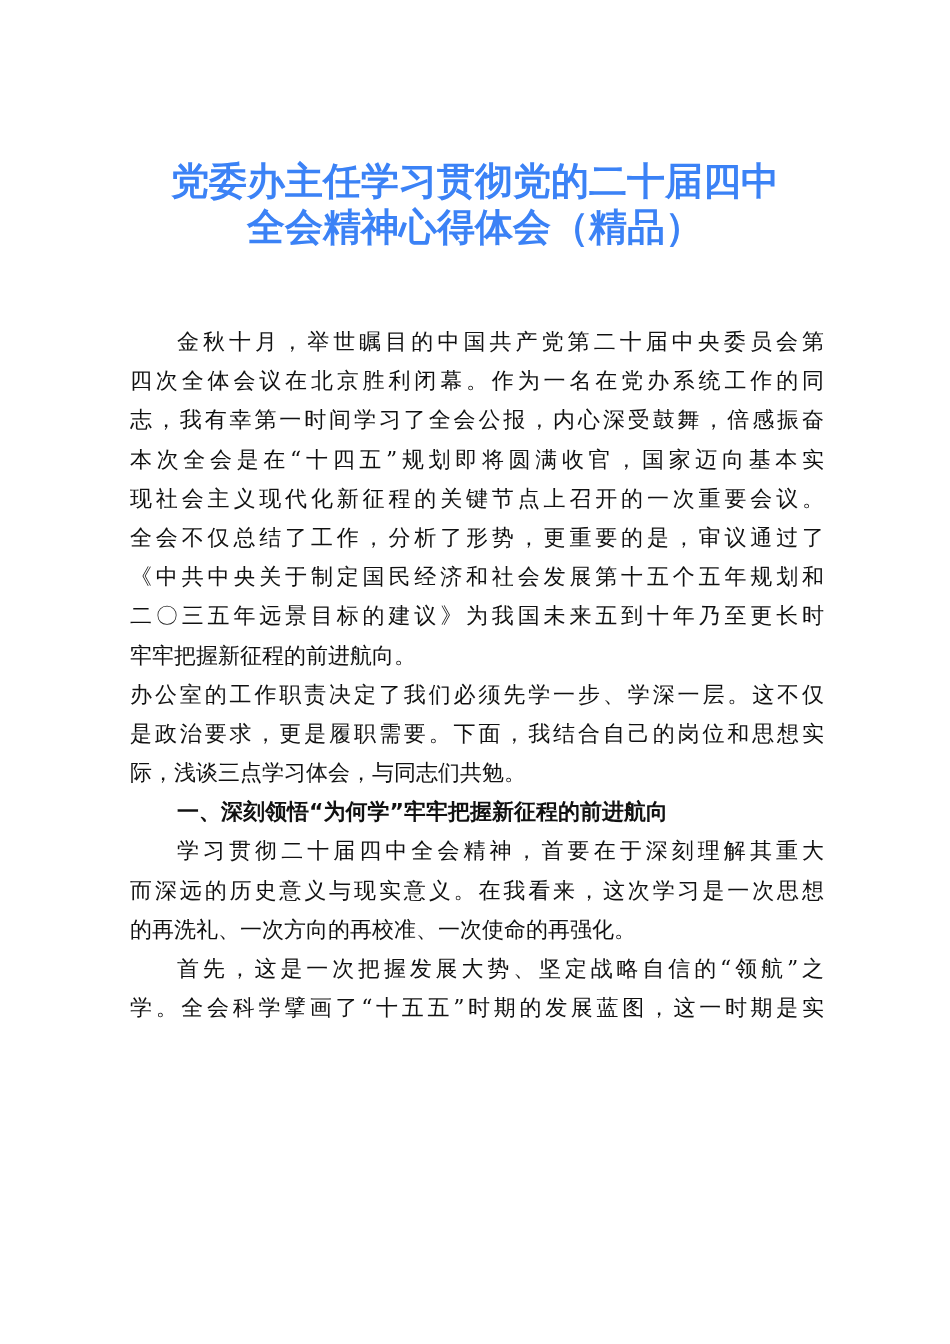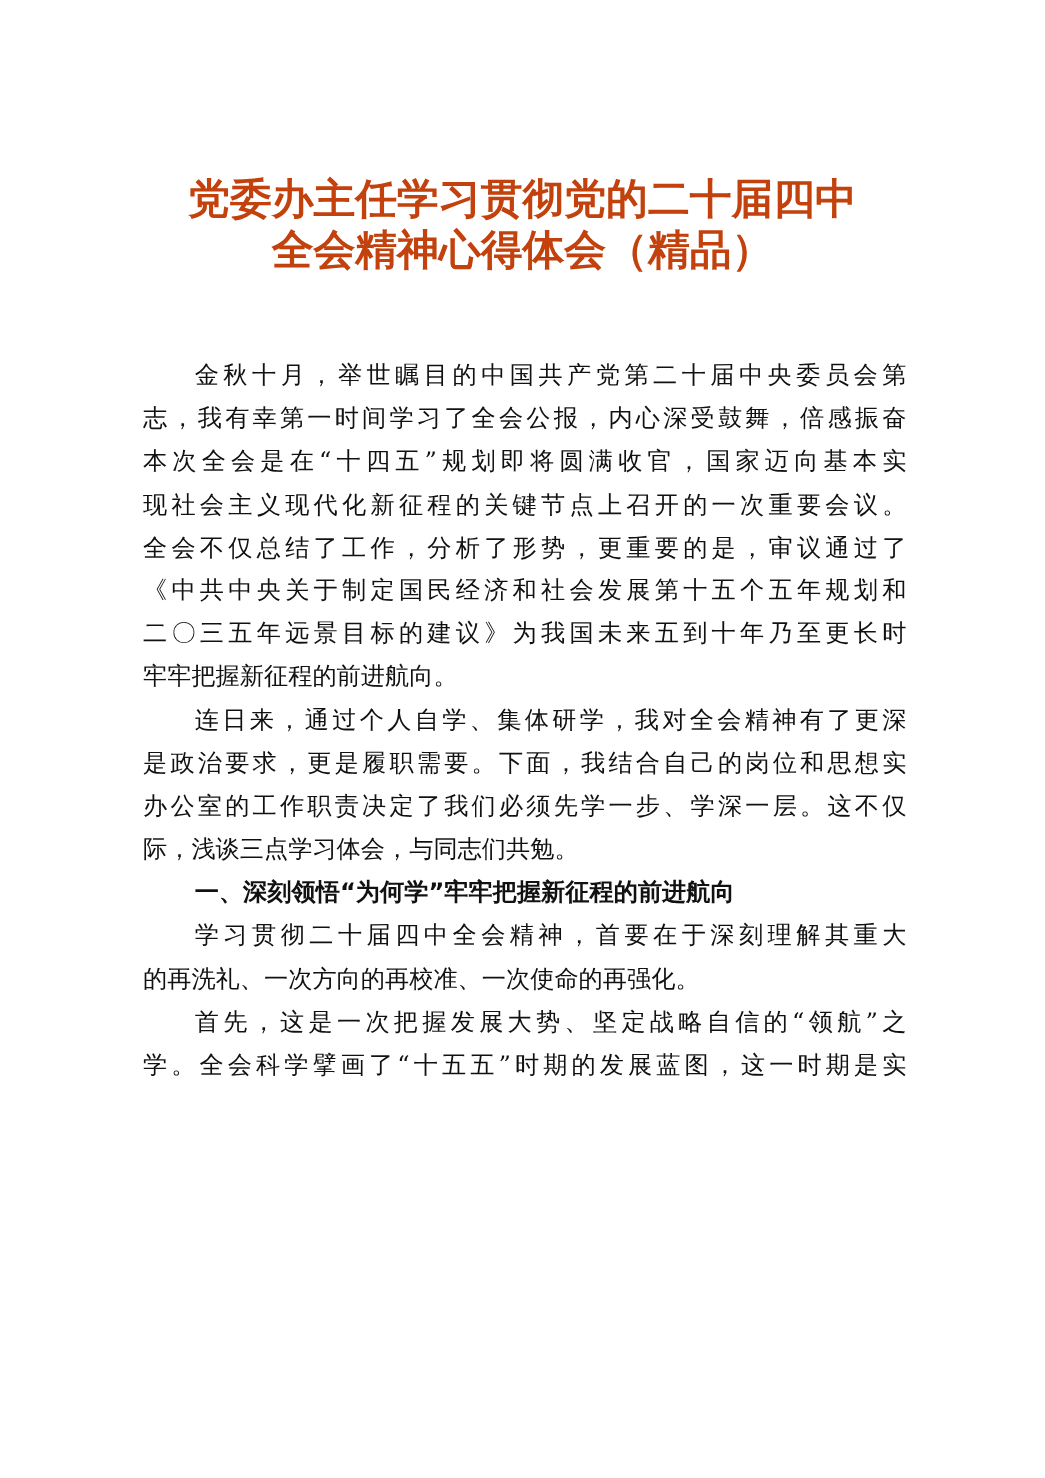--- a/index.html
+++ b/index.html
@@ -1,46 +1,47 @@
 <!DOCTYPE html>
 <html><head>
 <meta charset="utf-8">
 <style>
   html, body { margin: 0; padding: 0; background: #ffffff; }
   body { width: 950px; height: 1344px; position: relative; overflow: hidden; font-family: "DejaVu Serif", "Liberation Serif", serif; color: #111; }
   .page { position: absolute; left: 0; top: 0; width: 950px; height: 1344px; background: #fff; }
-  .title { position: absolute; left: 0; top: 158px; width: 950px; text-align: center; font-family: "DejaVu Sans", "Liberation Sans", sans-serif; font-weight: bold; font-size: 38px; line-height: 46px; letter-spacing: 0px; color: #c2410c; }
+  .title { position: absolute; left: 0; top: 158px; width: 950px; text-align: center; font-family: "DejaVu Sans", "Liberation Sans", sans-serif; font-weight: bold; font-size: 38px; line-height: 46px; letter-spacing: 0px; color: #3b82f6; }
   .title div { white-space: nowrap; }
   .body { position: absolute; left: 130px; top: 322px; width: 694px; }
   .line { height: 39.2px; line-height: 39.2px; font-size: 22px; white-space: nowrap; text-align: justify; text-align-last: justify; letter-spacing: 0; }
   .line.last { text-align-last: left; }
   .line.indent { padding-left: 47px; }
   .line.heading { font-family: "DejaVu Sans", "Liberation Sans", sans-serif; font-weight: bold; text-align-last: left; }
 </style>
 </head>
 <body>
 
 <div class="page">
   <div class="title">
     <div>党委办主任学习贯彻党的二十届四中</div>
     <div>全会精神心得体会（精品）</div>
   </div>
 
   <div class="body">
     <div class="line indent">金秋十月，举世瞩目的中国共产党第二十届中央委员会第</div>
+    <div class="line">四次全体会议在北京胜利闭幕。作为一名在党办系统工作的同</div>
     <div class="line">志，我有幸第一时间学习了全会公报，内心深受鼓舞，倍感振奋</div>
     <div class="line">本次全会是在“十四五”规划即将圆满收官，国家迈向基本实</div>
     <div class="line">现社会主义现代化新征程的关键节点上召开的一次重要会议。</div>
     <div class="line">全会不仅总结了工作，分析了形势，更重要的是，审议通过了</div>
     <div class="line">《中共中央关于制定国民经济和社会发展第十五个五年规划和</div>
     <div class="line">二〇三五年远景目标的建议》为我国未来五到十年乃至更长时</div>
     <div class="line last">牢牢把握新征程的前进航向。</div>
-    <div class="line indent">连日来，通过个人自学、集体研学，我对全会精神有了更深</div>
+    <div class="line">办公室的工作职责决定了我们必须先学一步、学深一层。这不仅</div>
     <div class="line">是政治要求，更是履职需要。下面，我结合自己的岗位和思想实</div>
-    <div class="line">办公室的工作职责决定了我们必须先学一步、学深一层。这不仅</div>
     <div class="line last">际，浅谈三点学习体会，与同志们共勉。</div>
     <div class="line indent heading">一、深刻领悟“为何学”牢牢把握新征程的前进航向</div>
     <div class="line indent">学习贯彻二十届四中全会精神，首要在于深刻理解其重大</div>
+    <div class="line">而深远的历史意义与现实意义。在我看来，这次学习是一次思想</div>
     <div class="line last">的再洗礼、一次方向的再校准、一次使命的再强化。</div>
     <div class="line indent">首先，这是一次把握发展大势、坚定战略自信的“领航”之</div>
     <div class="line">学。全会科学擘画了“十五五”时期的发展蓝图，这一时期是实</div>
   </div>
 </div>
 
 </body></html>

